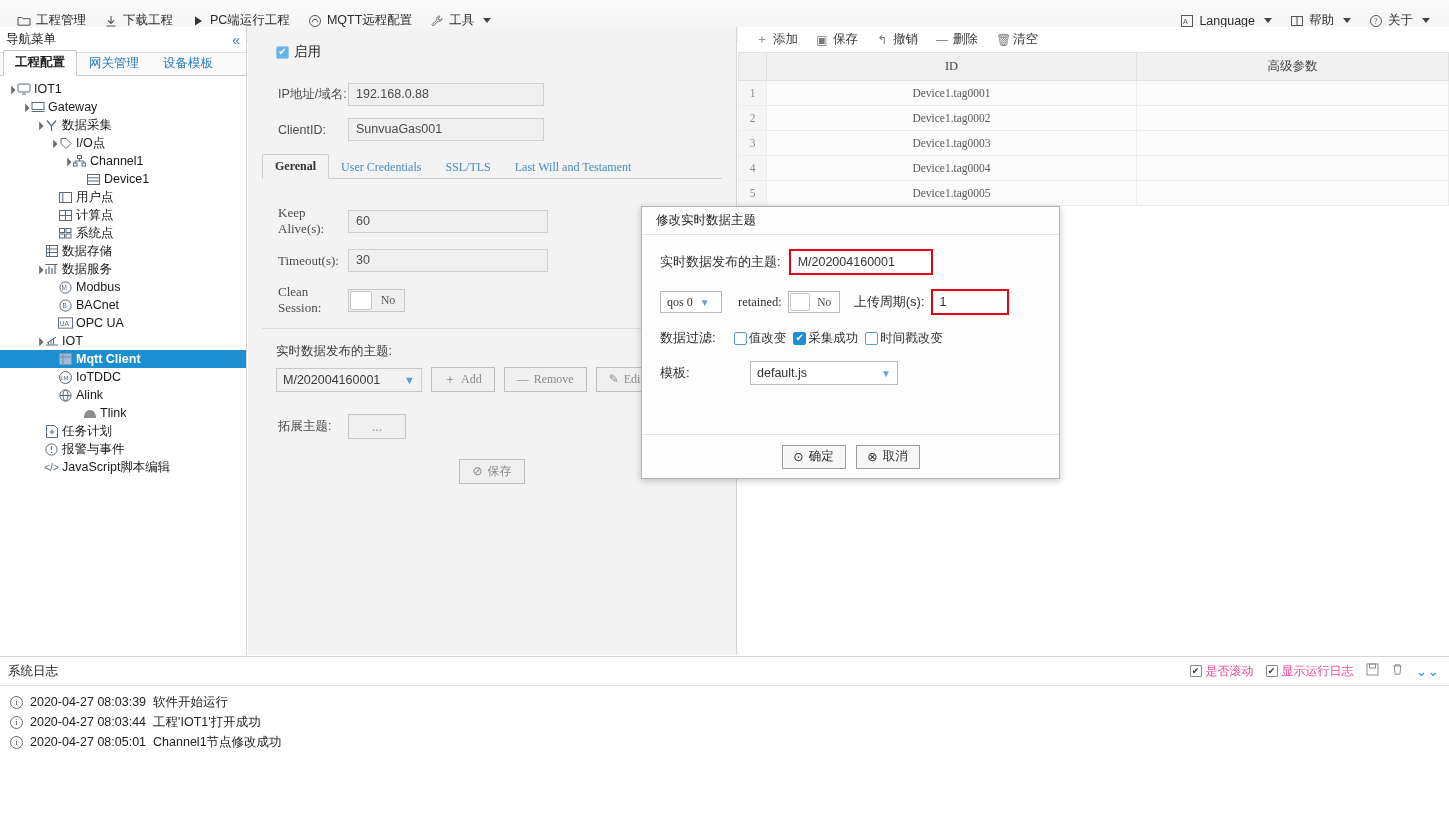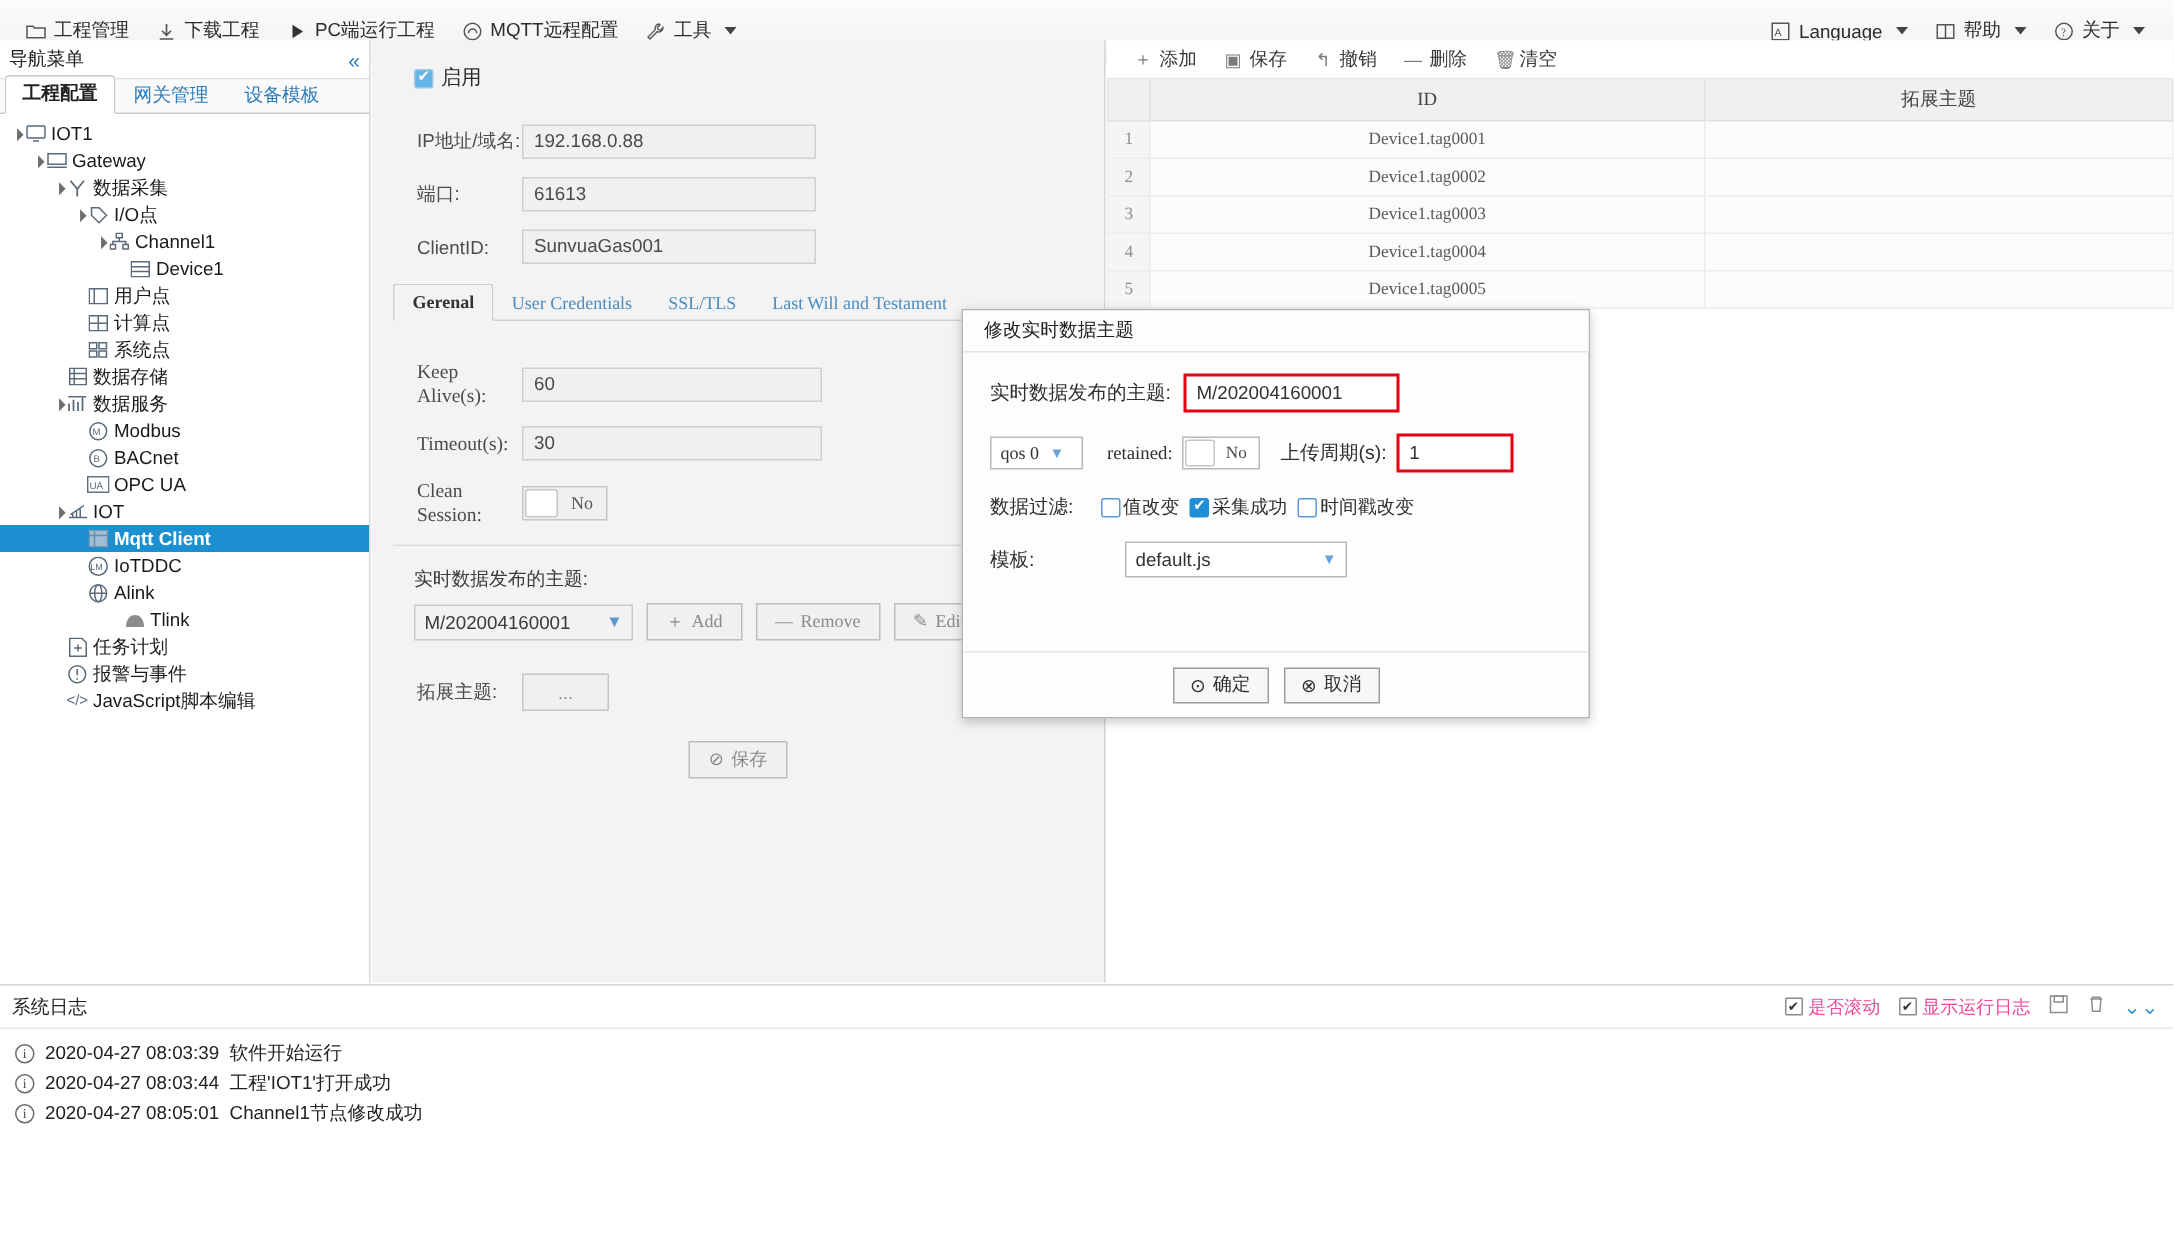--- a/index.html
+++ b/index.html
@@ -513,24 +513,20 @@
     <div class="chk-enable">
       <span class="cbox"></span>
       <span class="lbl">启用</span>
     </div>
 
     <div class="fld-row">
       <div class="fld-label">IP地址/域名:</div>
       <div class="inp">192.168.0.88</div>
     </div>
     <div class="fld-row">
-      <div class="fld-label">端口:</div>
-      <div class="inp">61613</div>
-    </div>
-    <div class="fld-row">
       <div class="fld-label">ClientID:</div>
       <div class="inp">SunvuaGas001</div>
     </div>
 
     <div class="form-tabs" id="form-tabs">
         <div class="ftab active">Gerenal</div>
         <div class="ftab">User Credentials</div>
         <div class="ftab">SSL/TLS</div>
         <div class="ftab">Last Will and Testament</div>
       </div>
@@ -610,21 +606,21 @@
         <div class="ti">
           <span class="gi">🗑</span>
           <span>清空</span>
         </div>
       </div>
     <table class="grid">
       <thead>
         <tr>
           <th class="idx"></th>
           <th class="col-id">ID</th>
-          <th>拓展主题</th>
+          <th>高级参数</th>
         </tr>
       </thead>
       <tbody id="tbody">
           <tr>
             <td class="idx">1</td>
             <td>Device1.tag0001</td>
             <td></td>
           </tr>
           <tr>
             <td class="idx">2</td>

